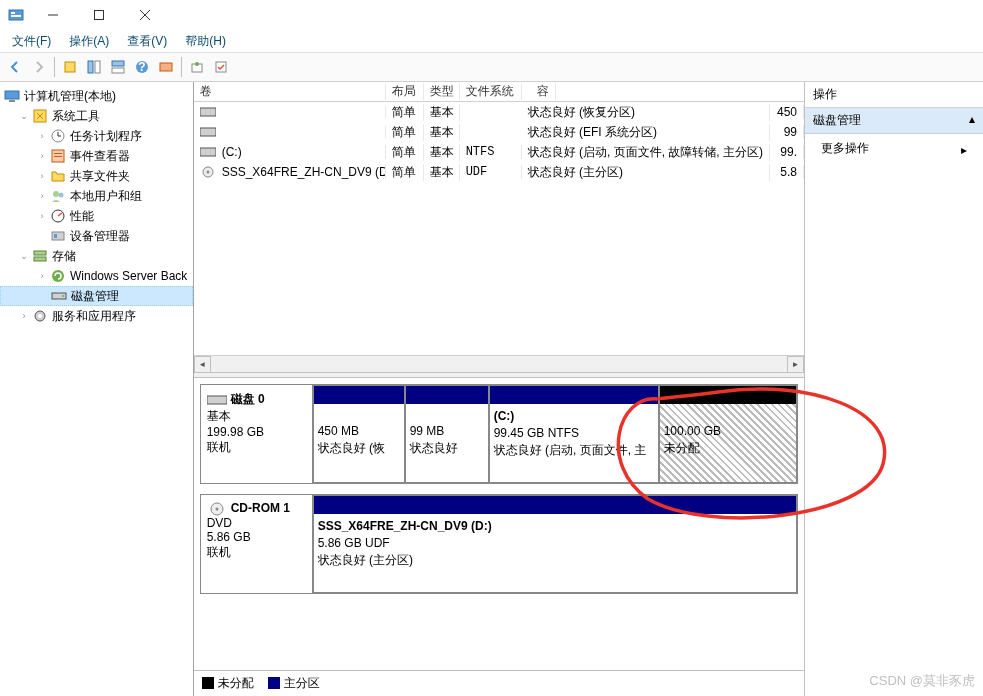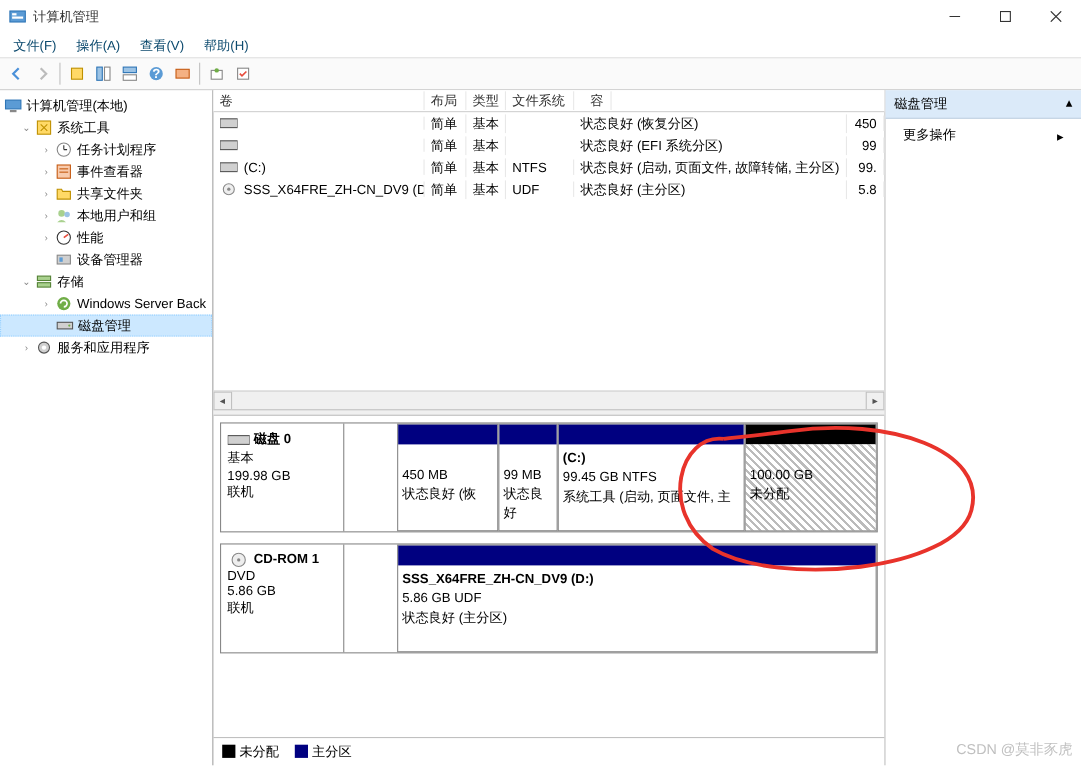--- a/index.html
+++ b/index.html
@@ -30,32 +30,32 @@
 .center { flex: 1; display: flex; flex-direction: column; border-right: 1px solid #c0c0c0; }
 
 .volumes { flex: 0 0 290px; display:flex; flex-direction:column; }
 .vol-header, .vol-row { display: flex; height: 20px; align-items: center; }
 .vol-header { border-bottom: 1px solid #d0d0d0; background: #fff; }
 .vol-header .c, .vol-row .c { padding: 0 6px; border-right: 1px solid #e8e8e8; white-space: nowrap; overflow: hidden; display:flex; align-items:center; }
 .vol-header .c { font-weight: normal; color: #333; }
 .c-vol { width: 192px; }
 .c-layout { width: 38px; }
 .c-type { width: 36px; }
-.c-fs { width: 62px; }
+.c-fs { width: 62px; font-family: Liberation Mono, monospace; }
 .c-status { flex: 1; }
 .c-cap { width: 34px; text-align: right; justify-content: flex-end; }
 .vol-icon { width: 16px; height: 12px; margin-right: 6px; }
 .scroll-h { height: 17px; background: #f0f0f0; border-top: 1px solid #d0d0d0; display:flex; }
 .scroll-h .arrow { width: 17px; height: 17px; background: #f0f0f0; border:1px solid #c0c0c0; display:flex; align-items:center; justify-content:center; font-size:8px; color:#555;}
 .scroll-h .track { flex:1; }
 
 .splitter { height: 6px; background: #f0f0f0; border-top: 1px solid #c0c0c0; border-bottom: 1px solid #c0c0c0; cursor: row-resize; }
 
 .disks { flex: 1; padding: 6px; overflow: auto; }
-.disk-row { display: flex; border: 1px solid #888; margin-bottom: 10px; height: 100px; gap: 48px; }
+.disk-row { display: flex; border: 1px solid #888; margin-bottom: 10px; height: 100px; }
 .disk-info { width: 112px; border-right: 1px solid #888; padding: 6px; }
 .disk-info .diskicon { display: inline-block; width:20px; height:14px; margin-right:4px; vertical-align:middle; }
 .disk-info b { font-weight: bold; }
 .disk-parts { flex: 1; display: flex; }
 .part { border: 1px solid #888; margin: 0; display: flex; flex-direction: column; }
 .part .cap { height: 18px; background: #000080; }
 .part .cap.black { background: #000; }
 .part .body { flex: 1; padding: 4px; font-size: 11px; line-height: 1.4; overflow: hidden; }
 .part.diag .body { background: repeating-linear-gradient(45deg, #fff 0, #fff 3px, #bbb 3px, #bbb 5px); }
 
@@ -81,21 +81,20 @@
 <body>
 
 <div class="titlebar">
   <span class="icon">
     <svg width="16" height="16">
         <rect x="1" y="3" width="14" height="10" fill="#5b9bd5" stroke="#2e75b6"></rect>
         <rect x="3" y="5" width="4" height="2" fill="#fff"></rect>
         <rect x="3" y="8" width="10" height="2" fill="#fff"></rect>
       </svg>
   </span>
-  <span class="title">计算机管理</span>
   <div class="winbtn">
       <svg width="10" height="10">
         <line x1="0" y1="5" x2="10" y2="5" stroke="#333"></line>
       </svg>
     </div>
   <div class="winbtn">
       <svg width="10" height="10">
         <rect x="0.5" y="0.5" width="9" height="9" fill="none" stroke="#333"></rect>
       </svg>
     </div>
@@ -383,27 +382,27 @@
                 </svg></span><b>磁盘 0</b></div>
           <div>基本</div>
           <div>199.98 GB</div>
           <div>联机</div>
         </div>
         <div class="disk-parts">
           <div class="part" style="width:92px">
             <div class="cap"></div>
             <div class="body"><br><span>450 MB</span><br><span>状态良好 (恢</span></div>
           </div>
-          <div class="part" style="width:54px">
+          <div class="part" style="width:84px">
             <div class="cap"></div>
             <div class="body"><br><span>99 MB</span><br><span>状态良好</span></div>
           </div>
           <div class="part" style="width:170px">
             <div class="cap"></div>
-            <div class="body"><b>(C:)</b><br><span>99.45 GB NTFS</span><br><span>系统工具 (启动, 页面文件, 主</span></div>
+            <div class="body"><b>(C:)</b><br><span>99.45 GB NTFS</span><br><span>状态良好 (启动, 页面文件, 主</span></div>
           </div>
           <div class="part diag" style="flex:1">
             <div class="cap black"></div>
             <div class="body"><br><span>100.00 GB</span><br><span>未分配</span></div>
           </div>
         </div>
       </div>
 
       <div class="disk-row">
         <div class="disk-info">
@@ -424,20 +423,21 @@
       </div>
     </div>
 
     <div class="legend">
       <span><span class="sw sw-black"></span><span>未分配</span></span>
       <span><span class="sw sw-blue"></span><span>主分区</span></span>
     </div>
   </div>
 
   <div class="actions">
+    <div class="hdr">操作</div>
     <div class="section">
       <span>磁盘管理</span>
       <span>▴</span>
     </div>
     <div class="item">
       <span>更多操作</span>
       <span>▸</span>
     </div>
   </div>
 </div>

